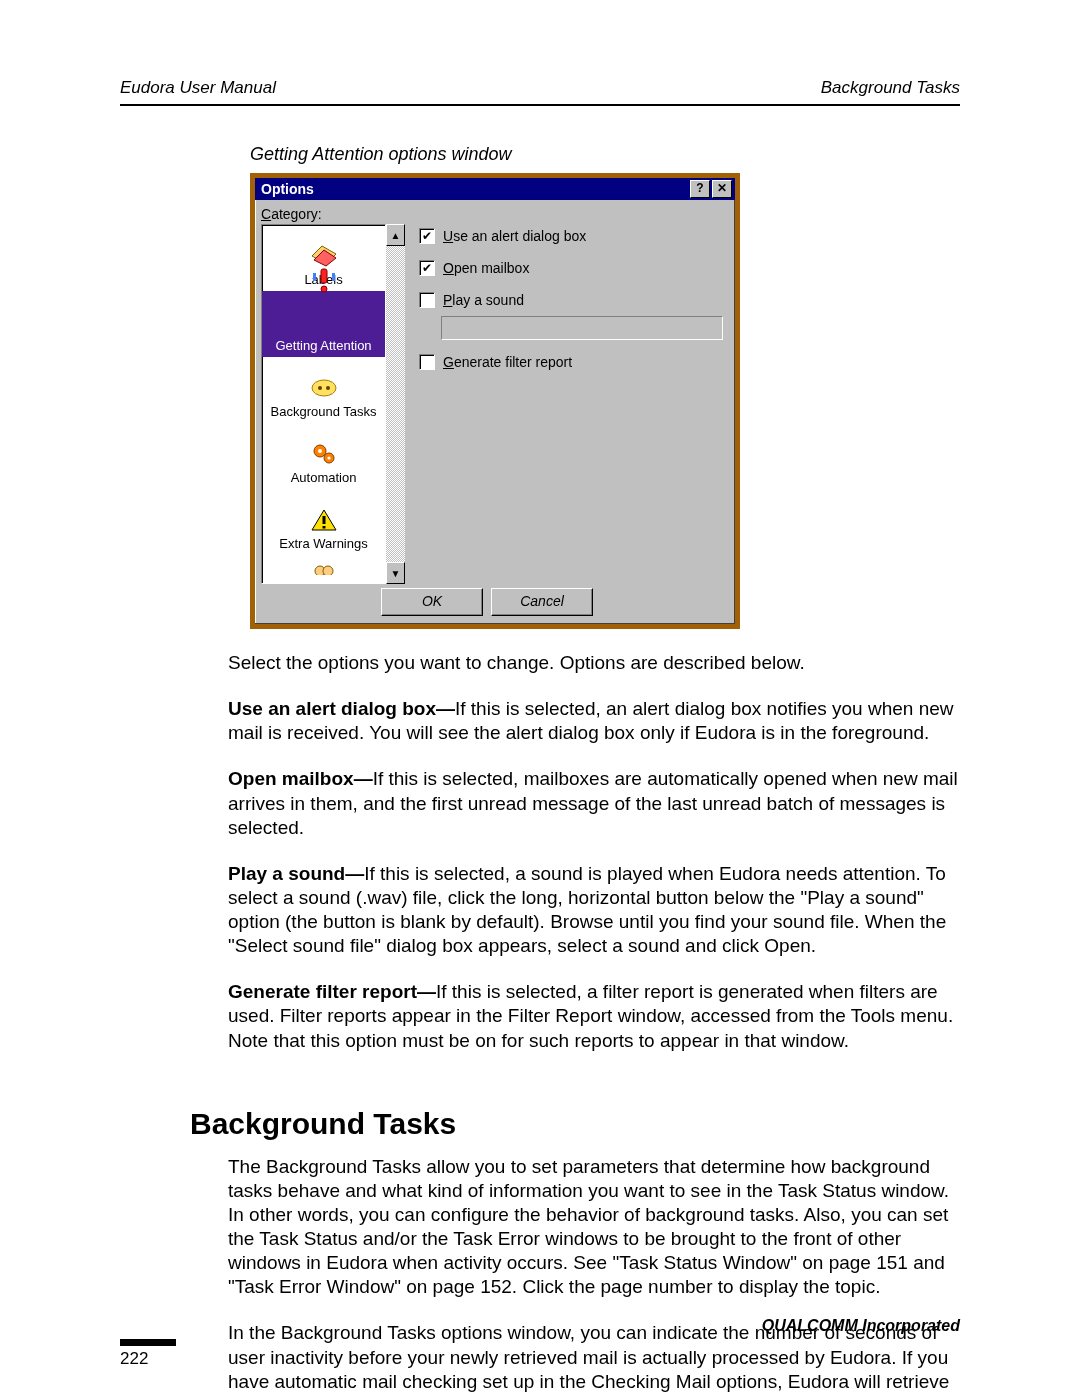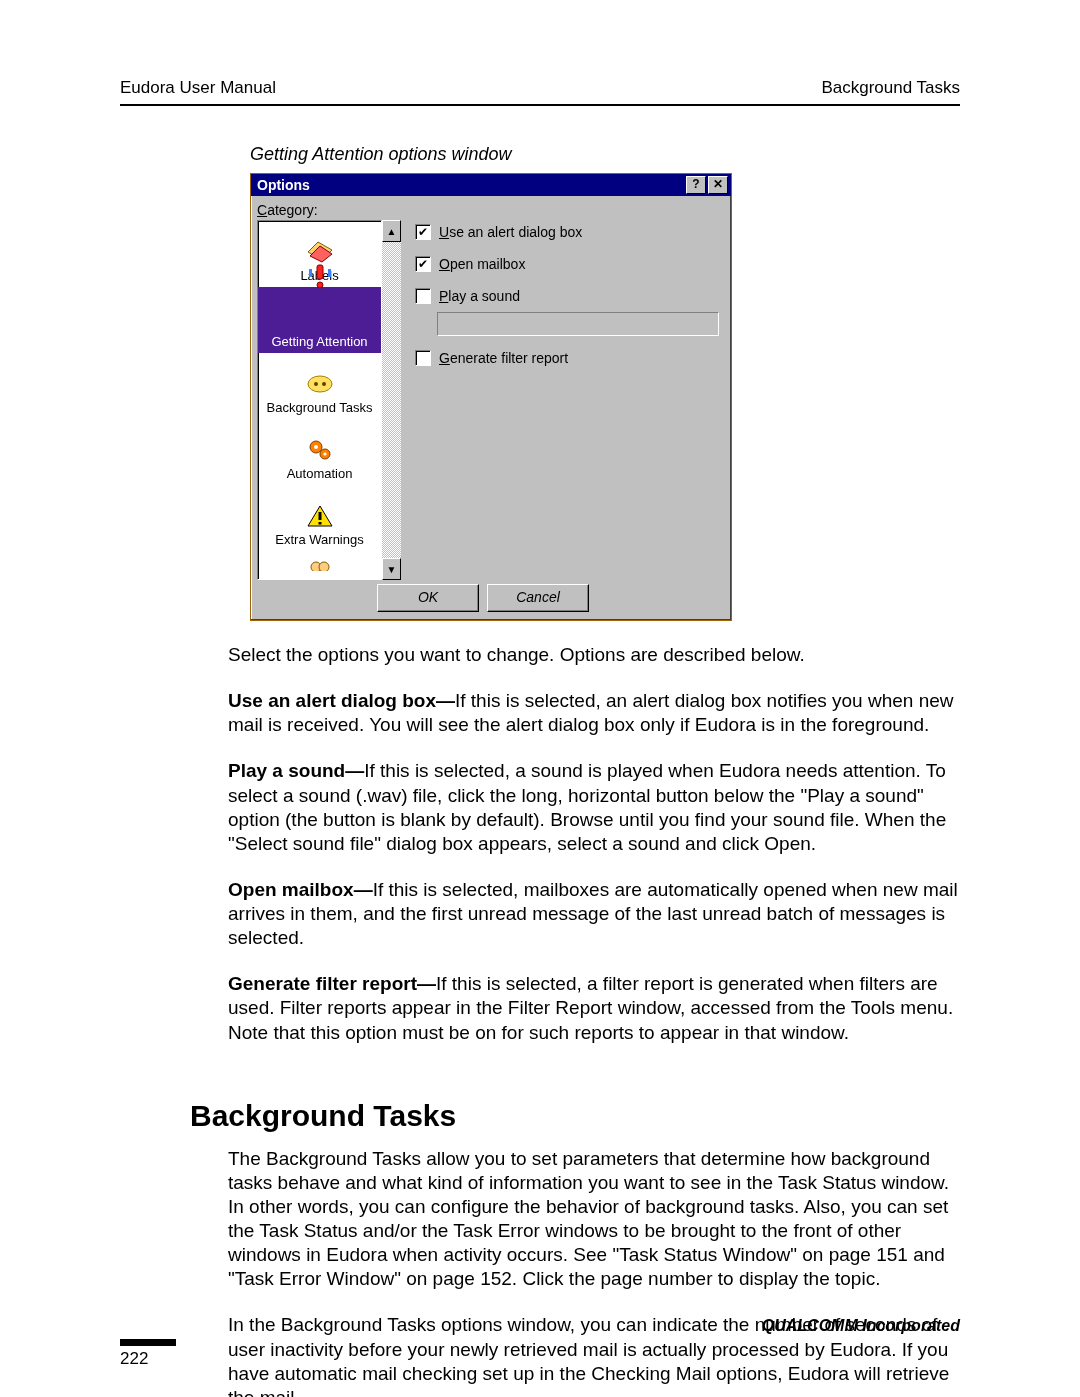--- a/index.html
+++ b/index.html
@@ -12,40 +12,41 @@
   .page {
     width: 1080px;
     height: 1397px;
     position: relative;
     box-sizing: border-box;
     padding: 78px 120px 40px 120px;
   }
   .header-row {
     display: flex;
     justify-content: space-between;
+    font-style: italic;
     font-size: 17px;
     padding-bottom: 6px;
   }
   .header-rule {
     border-top: 2px solid #000;
     margin-bottom: 38px;
   }
   .caption {
     font-style: italic;
     font-size: 18px;
     margin-left: 130px;
     margin-bottom: 8px;
     margin-top: 33px;
   }
   
   .win {
     margin-left: 130px;
     width: 480px;
     background: #c0c0c0;
-    border: 1px solid #a16207;
+    border: 5px solid #a16207;
     box-shadow: inset -1px -1px 0 #404040, inset 1px 1px 0 #fff;
     font-family: "MS Sans Serif", Tahoma, Arial, sans-serif;
     font-size: 14px;
   }
   .titlebar {
     background: #000080;
     color: #fff;
     display: flex;
     align-items: center;
     height: 22px;
@@ -313,25 +314,25 @@
   </div>
 
   <div class="body-text">
     <div class="para">Select the options you want to change. Options are described below.</div>
 
     <div class="para">
       <b>Use an alert dialog box—</b><span>If this is selected, an alert dialog box notifies you when new mail is received. You will see the alert dialog box only if Eudora is in the foreground.</span>
     </div>
 
     <div class="para">
+      <b>Open mailbox—</b><span>If this is selected, mailboxes are automatically opened when new mail arrives in them, and the first unread message of the last unread batch of messages is selected.</span>
+    </div>
+
+    <div class="para">
       <b>Play a sound—</b><span>If this is selected, a sound is played when Eudora needs attention. To select a sound (.wav) file, click the long, horizontal button below the "Play a sound" option (the button is blank by default). Browse until you find your sound file. When the "Select sound file" dialog box appears, select a sound and click Open.</span>
-    </div>
-
-    <div class="para">
-      <b>Open mailbox—</b><span>If this is selected, mailboxes are automatically opened when new mail arrives in them, and the first unread message of the last unread batch of messages is selected.</span>
     </div>
 
     <div class="para">
       <b>Generate filter report—</b><span>If this is selected, a filter report is generated when filters are used. Filter reports appear in the Filter Report window, accessed from the Tools menu. Note that this option must be on for such reports to appear in that window.</span>
     </div>
 
   </div>
 
   <div class="section-heading">Background Tasks</div>
 

